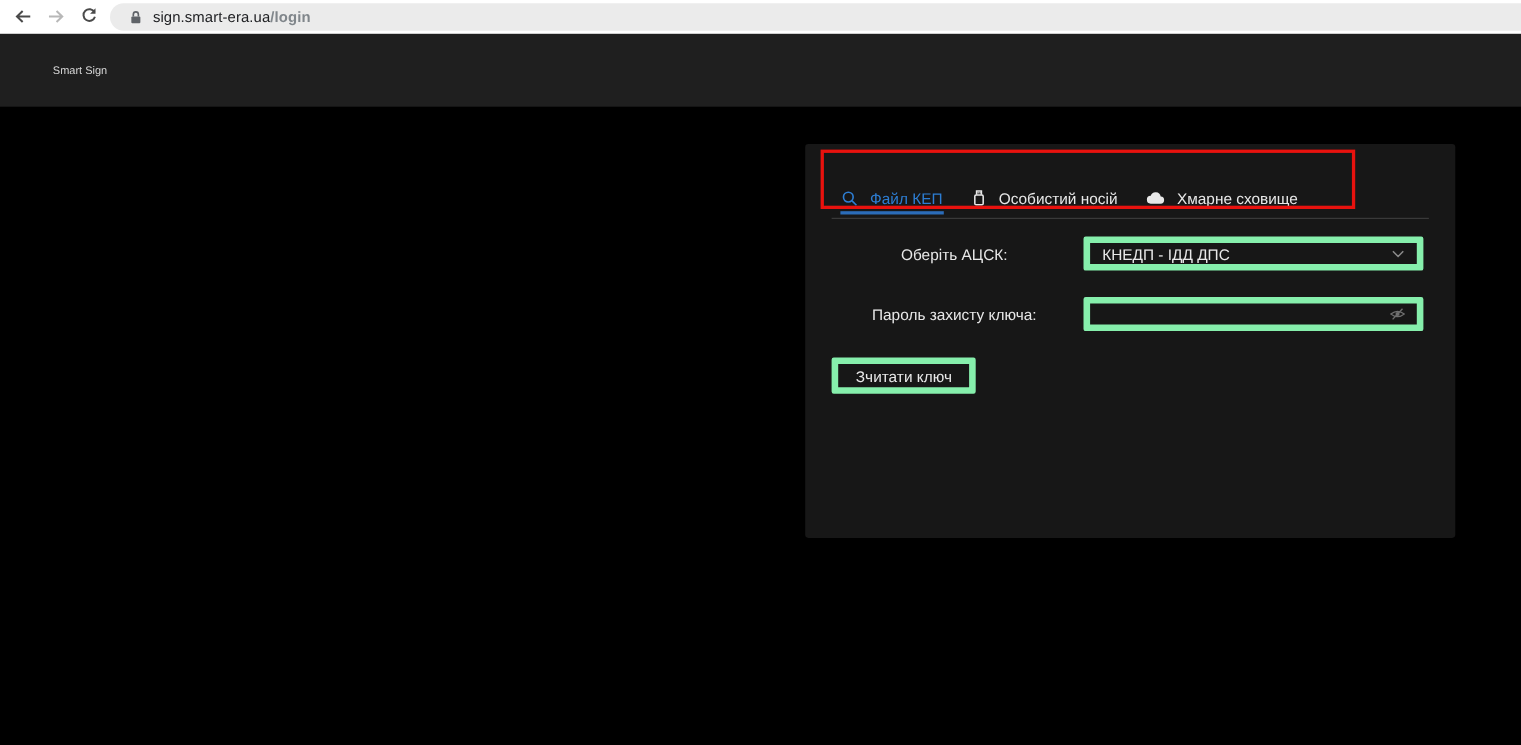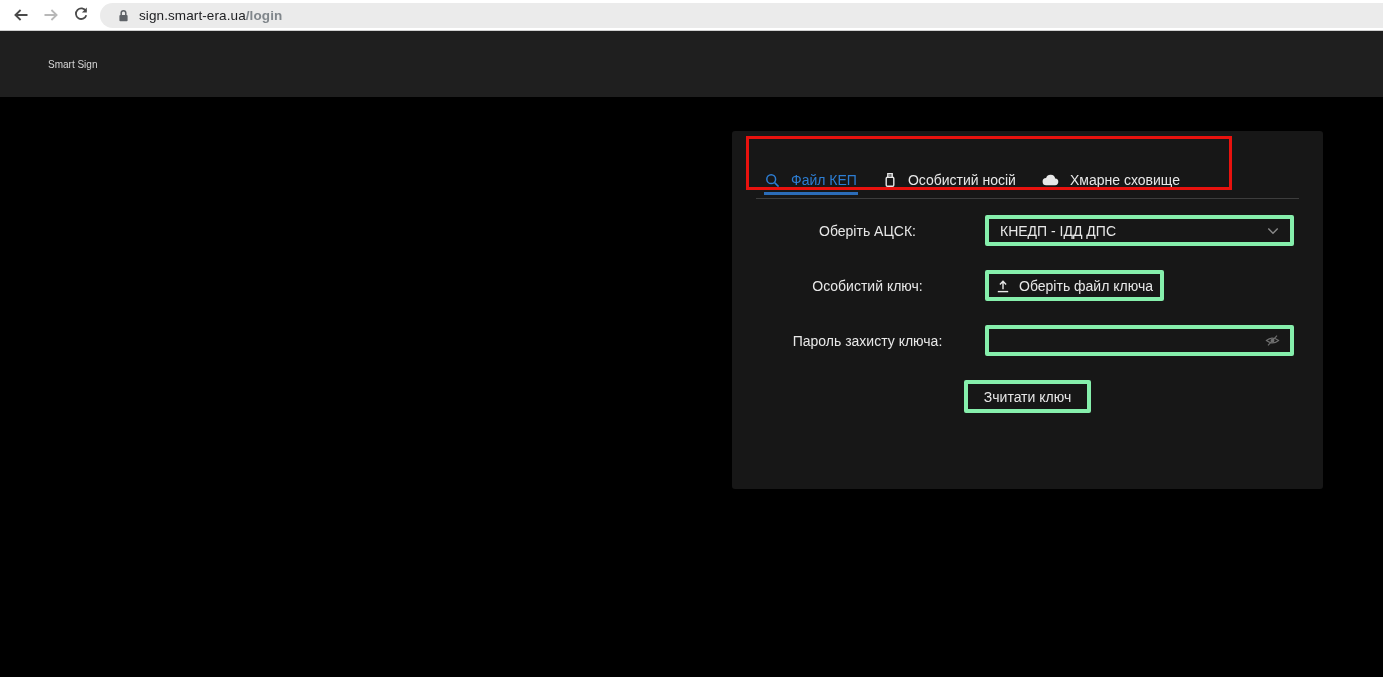--- a/index.html
+++ b/index.html
@@ -46,31 +46,31 @@
   }
   .tabs-divider{position:absolute;left:24px;right:24px;top:67px;height:1px;background:#3d3d3d;}
   
   .form{position:absolute;left:24px;right:24px;top:84px;}
   .row{display:flex;align-items:center;height:31px;margin-bottom:24px;}
   .row .lbl{
     width:229px;text-align:center;padding-right:6px;color:#e8e8e8;font-size:14px;
     box-sizing:border-box;white-space:nowrap;
   }
   .ctl{
-    height:31px;border:4px solid #86efac;border-radius:2px;background:transparent;
+    height:31px;border:6px solid #86efac;border-radius:2px;background:transparent;
     box-sizing:border-box;display:flex;align-items:center;color:#e8e8e8;font-size:14px;
   }
   .select{width:309px;justify-content:space-between;padding:0 11px;cursor:pointer;}
   .upload-btn{width:179px;justify-content:center;gap:9px;cursor:pointer;}
   .pwd-wrap{width:309px;padding:0 10px 0 11px;justify-content:space-between;}
   .pwd-wrap input{
     flex:1;background:transparent;border:none;outline:none;color:#e8e8e8;
     font-size:14px;font-family:"Liberation Sans",sans-serif;padding:0;
   }
-  .submit-row{justify-content:center;margin-bottom:0;height:33px;}
+  .submit-row{justify-content:flex-start;margin-bottom:0;height:33px;}
   .submit-btn{height:33px;padding:0 16px;justify-content:center;cursor:pointer;}
   .icon{display:flex;align-items:center;justify-content:center;}
   .eye-btn{cursor:pointer;display:flex;align-items:center;}
   
   .annotation-rect{
     position:absolute;left:746px;top:136px;width:486px;height:54px;
     border:3px solid #e8120e;box-sizing:border-box;z-index:20;pointer-events:none;
   }
 </style>
 </head>
@@ -149,32 +149,20 @@
       <div class="ctl select">
         <span>КНЕДП - ІДД ДПС</span>
         <span class="icon">
           <svg width="12" height="8" viewBox="0 0 12 8">
               <path d="M1.3 1.4 L6 6.2 L10.7 1.4" fill="none" stroke="#8a8a8a" stroke-width="1.4"></path>
             </svg>
         </span>
       </div>
     </div>
 
-    <div class="row">
-      <span class="lbl">Особистий ключ:</span>
-      <button class="ctl upload-btn">
-        <span class="icon">
-          <svg width="14" height="14" viewBox="0 0 14 14">
-            <line x1="1.8" y1="12.6" x2="12.2" y2="12.6" stroke="#e8e8e8" stroke-width="1.4"></line>
-            <path d="M7 10.2 V2.6 M3.9 5.4 L7 2.2 L10.1 5.4" fill="none" stroke="#e8e8e8" stroke-width="1.4"></path>
-          </svg>
-        </span>
-        <span>Оберіть файл ключа</span>
-      </button>
-    </div>
 
     <div class="row">
       <span class="lbl">Пароль захисту ключа:</span>
       <div class="ctl pwd-wrap">
         <input type="password" autocomplete="off" style="">
         <span class="eye-btn">
           <svg width="15" height="15" viewBox="0 0 16 16">
             <path d="M1.5 8 Q8 2.8 14.5 8 Q8 13.2 1.5 8 Z" fill="none" stroke="#6f6f6f" stroke-width="1.2"></path>
             <circle cx="8" cy="8" r="2" fill="#6f6f6f"></circle>
             <line x1="3.2" y1="13.2" x2="12.8" y2="2.8" stroke="#6f6f6f" stroke-width="1.3"></line>

